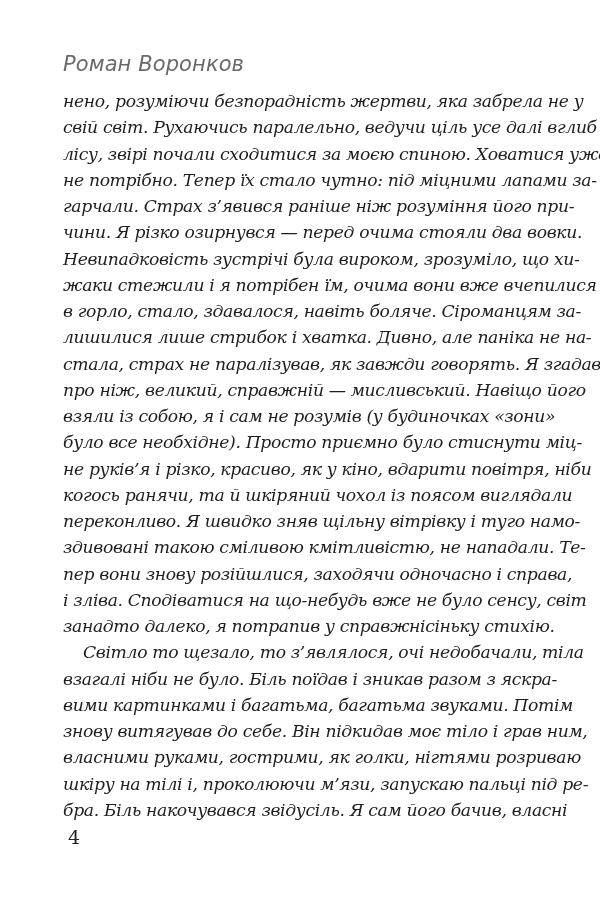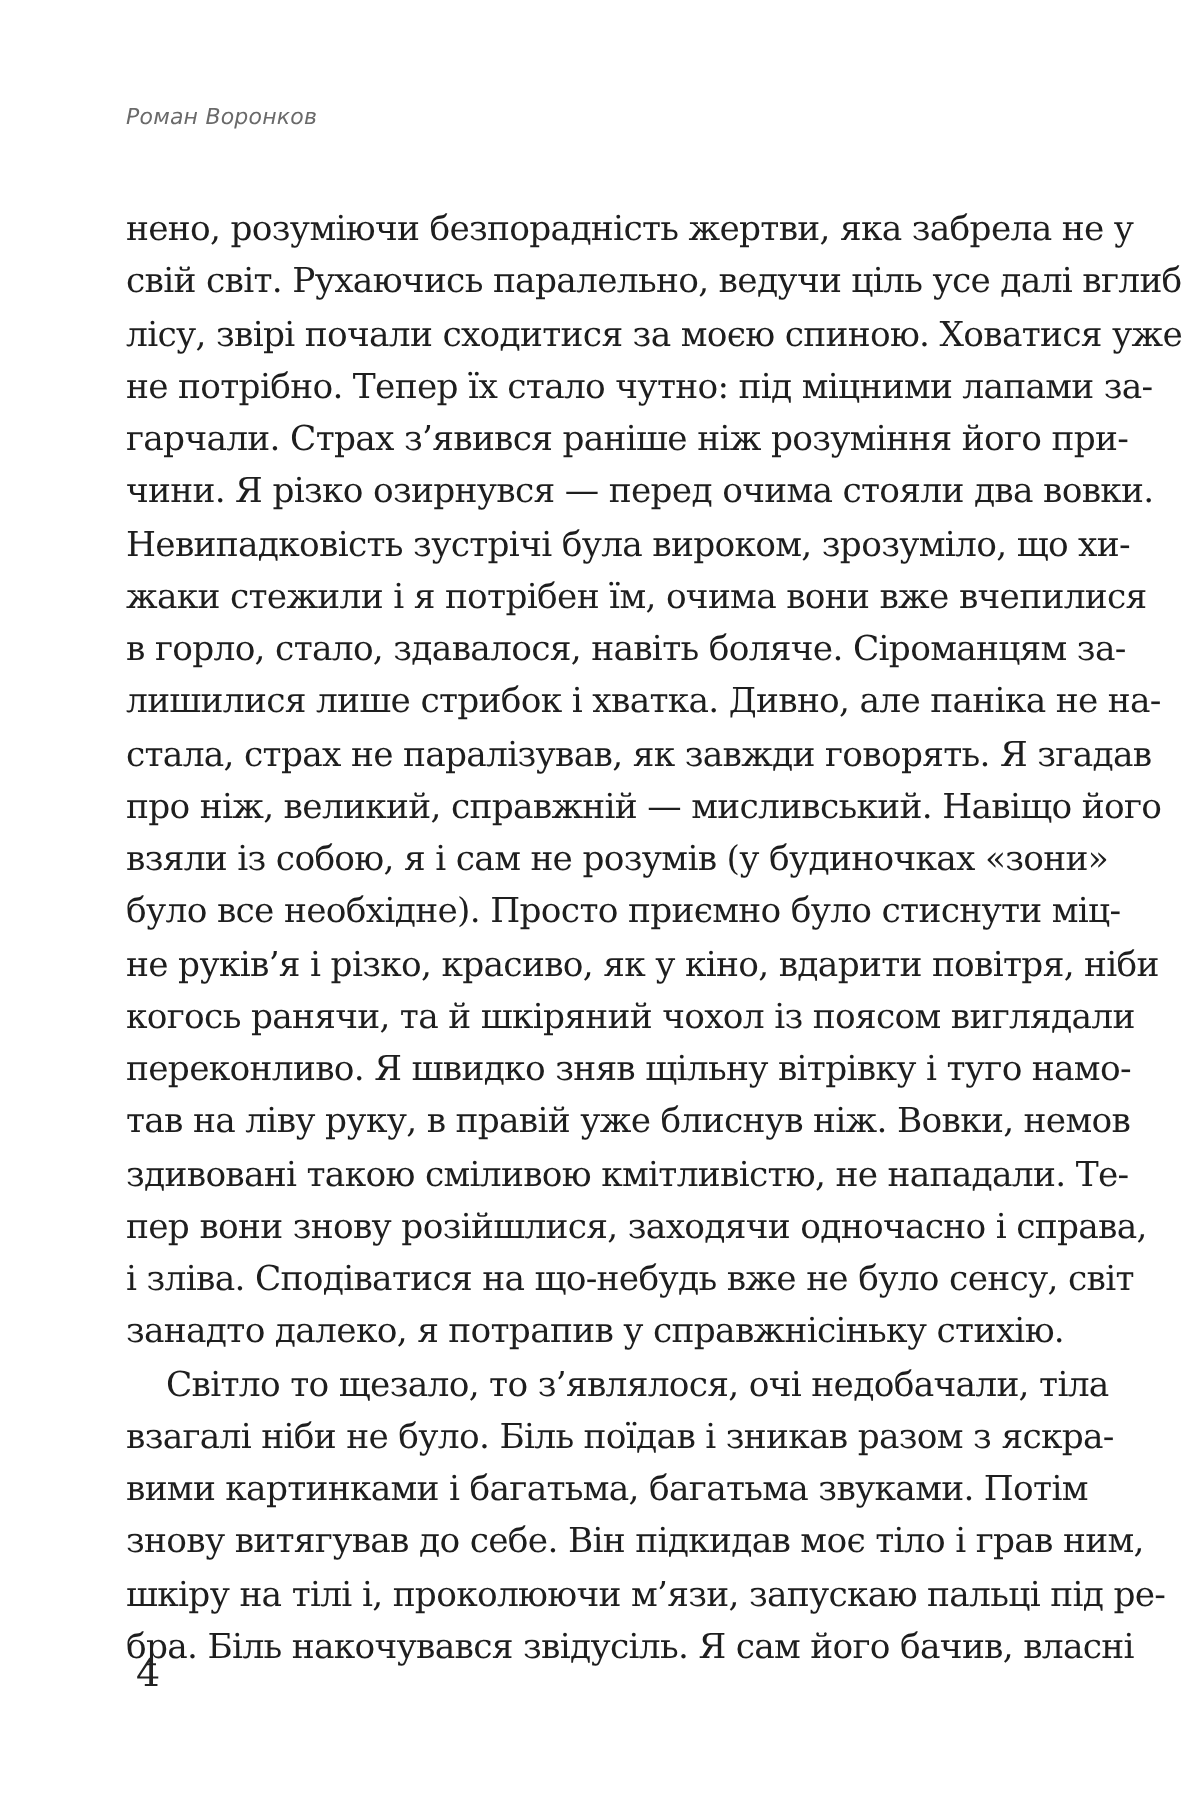--- a/index.html
+++ b/index.html
@@ -8,28 +8,29 @@
       background: #ffffff;
       position: relative;
       overflow: hidden;
       color: #222222;
     }
     .running-head {
       position: absolute;
       left: 63px; top: 52px;
       font-family: "DejaVu Sans", sans-serif;
       font-style: italic;
-      font-size: 11px;
+      font-size: 21px;
       color: #6a6a6a;
       letter-spacing: 0.1px;
     }
     .body-text {
       position: absolute;
-      left: 63px; top: 102px;
+      left: 63px; top: 88px;
       width: 476px;
+      font-style: italic;
     }
     .line {
       font-family: "DejaVu Serif", serif;
       font-size: 17.2px;
       line-height: 26.25px;
       height: 26.25px;
       white-space: nowrap;
       text-align: justify;
       text-align-last: justify;
       color: #1e1e1e;
@@ -62,29 +63,29 @@
     <div class="line">жаки стежили і я потрібен їм, очима вони вже вчепилися</div>
     <div class="line">в горло, стало, здавалося, навіть боляче. Сіроманцям за-</div>
     <div class="line">лишилися лише стрибок і хватка. Дивно, але паніка не на-</div>
     <div class="line">стала, страх не паралізував, як завжди говорять. Я згадав</div>
     <div class="line">про ніж, великий, справжній — мисливський. Навіщо його</div>
     <div class="line">взяли із собою, я і сам не розумів (у будиночках «зони»</div>
     <div class="line">було все необхідне). Просто приємно було стиснути міц-</div>
     <div class="line">не руків’я і різко, красиво, як у кіно, вдарити повітря, ніби</div>
     <div class="line">когось ранячи, та й шкіряний чохол із поясом виглядали</div>
     <div class="line">переконливо. Я швидко зняв щільну вітрівку і туго намо-</div>
-    <div class="line">тав на ліву руку, в правій уже блиснув ніж. Вовки, немов</div>
     <div class="line">здивовані такою сміливою кмітливістю, не нападали. Те-</div>
     <div class="line">пер вони знову розійшлися, заходячи одночасно і справа,</div>
     <div class="line">і зліва. Сподіватися на що-небудь вже не було сенсу, світ</div>
     <div class="line last">занадто далеко, я потрапив у справжнісіньку стихію.</div>
   </div>
   <div>
     <div class="line indent">Світло то щезало, то з’являлося, очі недобачали, тіла</div>
     <div class="line">взагалі ніби не було. Біль поїдав і зникав разом з яскра-</div>
     <div class="line">вими картинками і багатьма, багатьма звуками. Потім</div>
     <div class="line">знову витягував до себе. Він підкидав моє тіло і грав ним,</div>
+    <div class="line">власними руками, гострими, як голки, нігтями розриваю</div>
     <div class="line">шкіру на тілі і, проколюючи м’язи, запускаю пальці під ре-</div>
     <div class="line">бра. Біль накочувався звідусіль. Я сам його бачив, власні</div>
   </div>
 </div>
 
 <div class="folio">4</div>
 
 </body></html>

